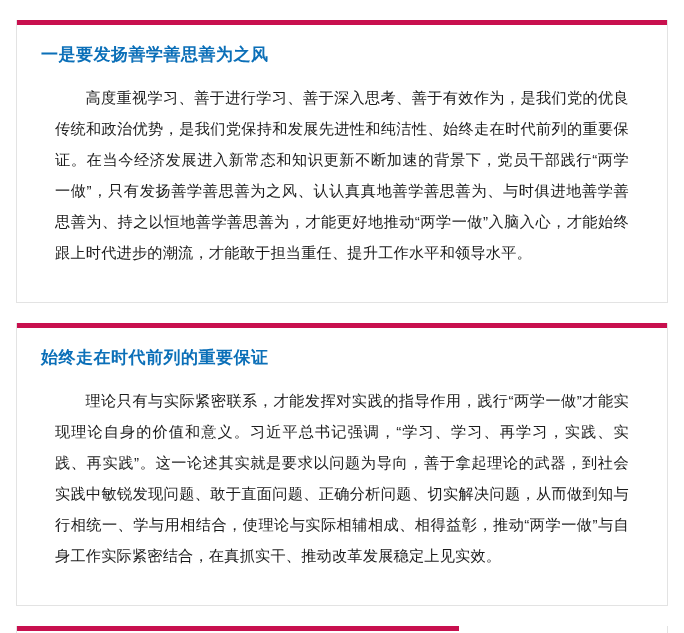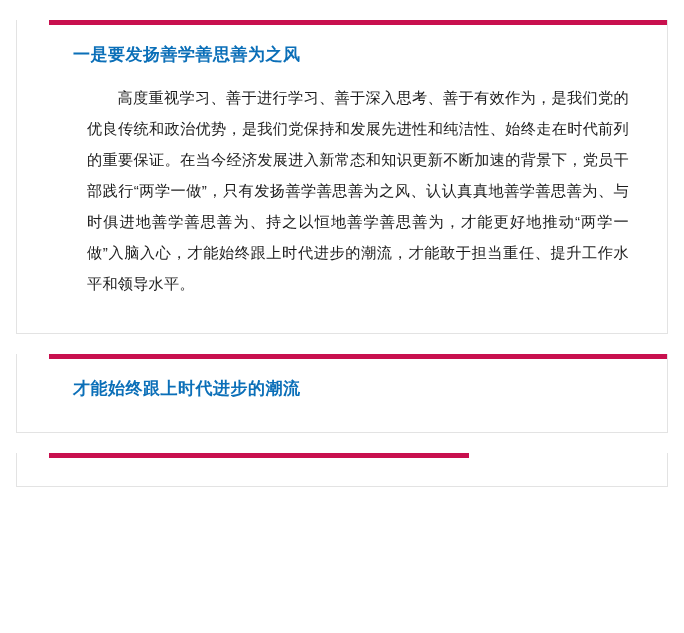--- a/index.html
+++ b/index.html
@@ -19,21 +19,20 @@
     position: relative;
     background: #ffffff;
   }
   .section {
     position: relative;
     margin: 0 16px;
     background: #ffffff;
     border: 1px solid #e3e3e3;
     border-top: none;
     box-sizing: border-box;
-    padding-left: 32px;
   }
   .accent-bar {
     height: 5px;
     background: #c8104e;
     width: 100%;
   }
   .accent-bar.partial {
     width: 68%;
   }
   .section-inner {
@@ -80,21 +79,22 @@
       <div class="section-title">一是要发扬善学善思善为之风</div>
       <p class="section-body">高度重视学习、善于进行学习、善于深入思考、善于有效作为，是我们党的优良传统和政治优势，是我们党保持和发展先进性和纯洁性、始终走在时代前列的重要保证。在当今经济发展进入新常态和知识更新不断加速的背景下，党员干部践行“两学一做”，只有发扬善学善思善为之风、认认真真地善学善思善为、与时俱进地善学善思善为、持之以恒地善学善思善为，才能更好地推动“两学一做”入脑入心，才能始终跟上时代进步的潮流，才能敢于担当重任、提升工作水平和领导水平。</p>
     </div>
   </div>
 
   <div class="gap"></div>
 
   <div class="section">
     <div class="accent-bar"></div>
     <div class="section-inner">
-      <div class="section-title">才能始终跟上时代进步的潮流</div>
+      <div class="section-title">始终走在时代前列的重要保证</div>
+      <p class="section-body">理论只有与实际紧密联系，才能发挥对实践的指导作用，践行“两学一做”才能实现理论自身的价值和意义。习近平总书记强调，“学习、学习、再学习，实践、实践、再实践”。这一论述其实就是要求以问题为导向，善于拿起理论的武器，到社会实践中敏锐发现问题、敢于直面问题、正确分析问题、切实解决问题，从而做到知与行相统一、学与用相结合，使理论与实际相辅相成、相得益彰，推动“两学一做”与自身工作实际紧密结合，在真抓实干、推动改革发展稳定上见实效。</p>
     </div>
   </div>
 
   <div class="gap"></div>
 
   <div class="section section-partial clip-bottom">
     <div class="accent-bar partial"></div>
     <div class="section-inner">
       <div class="section-title"></div>
     </div>

